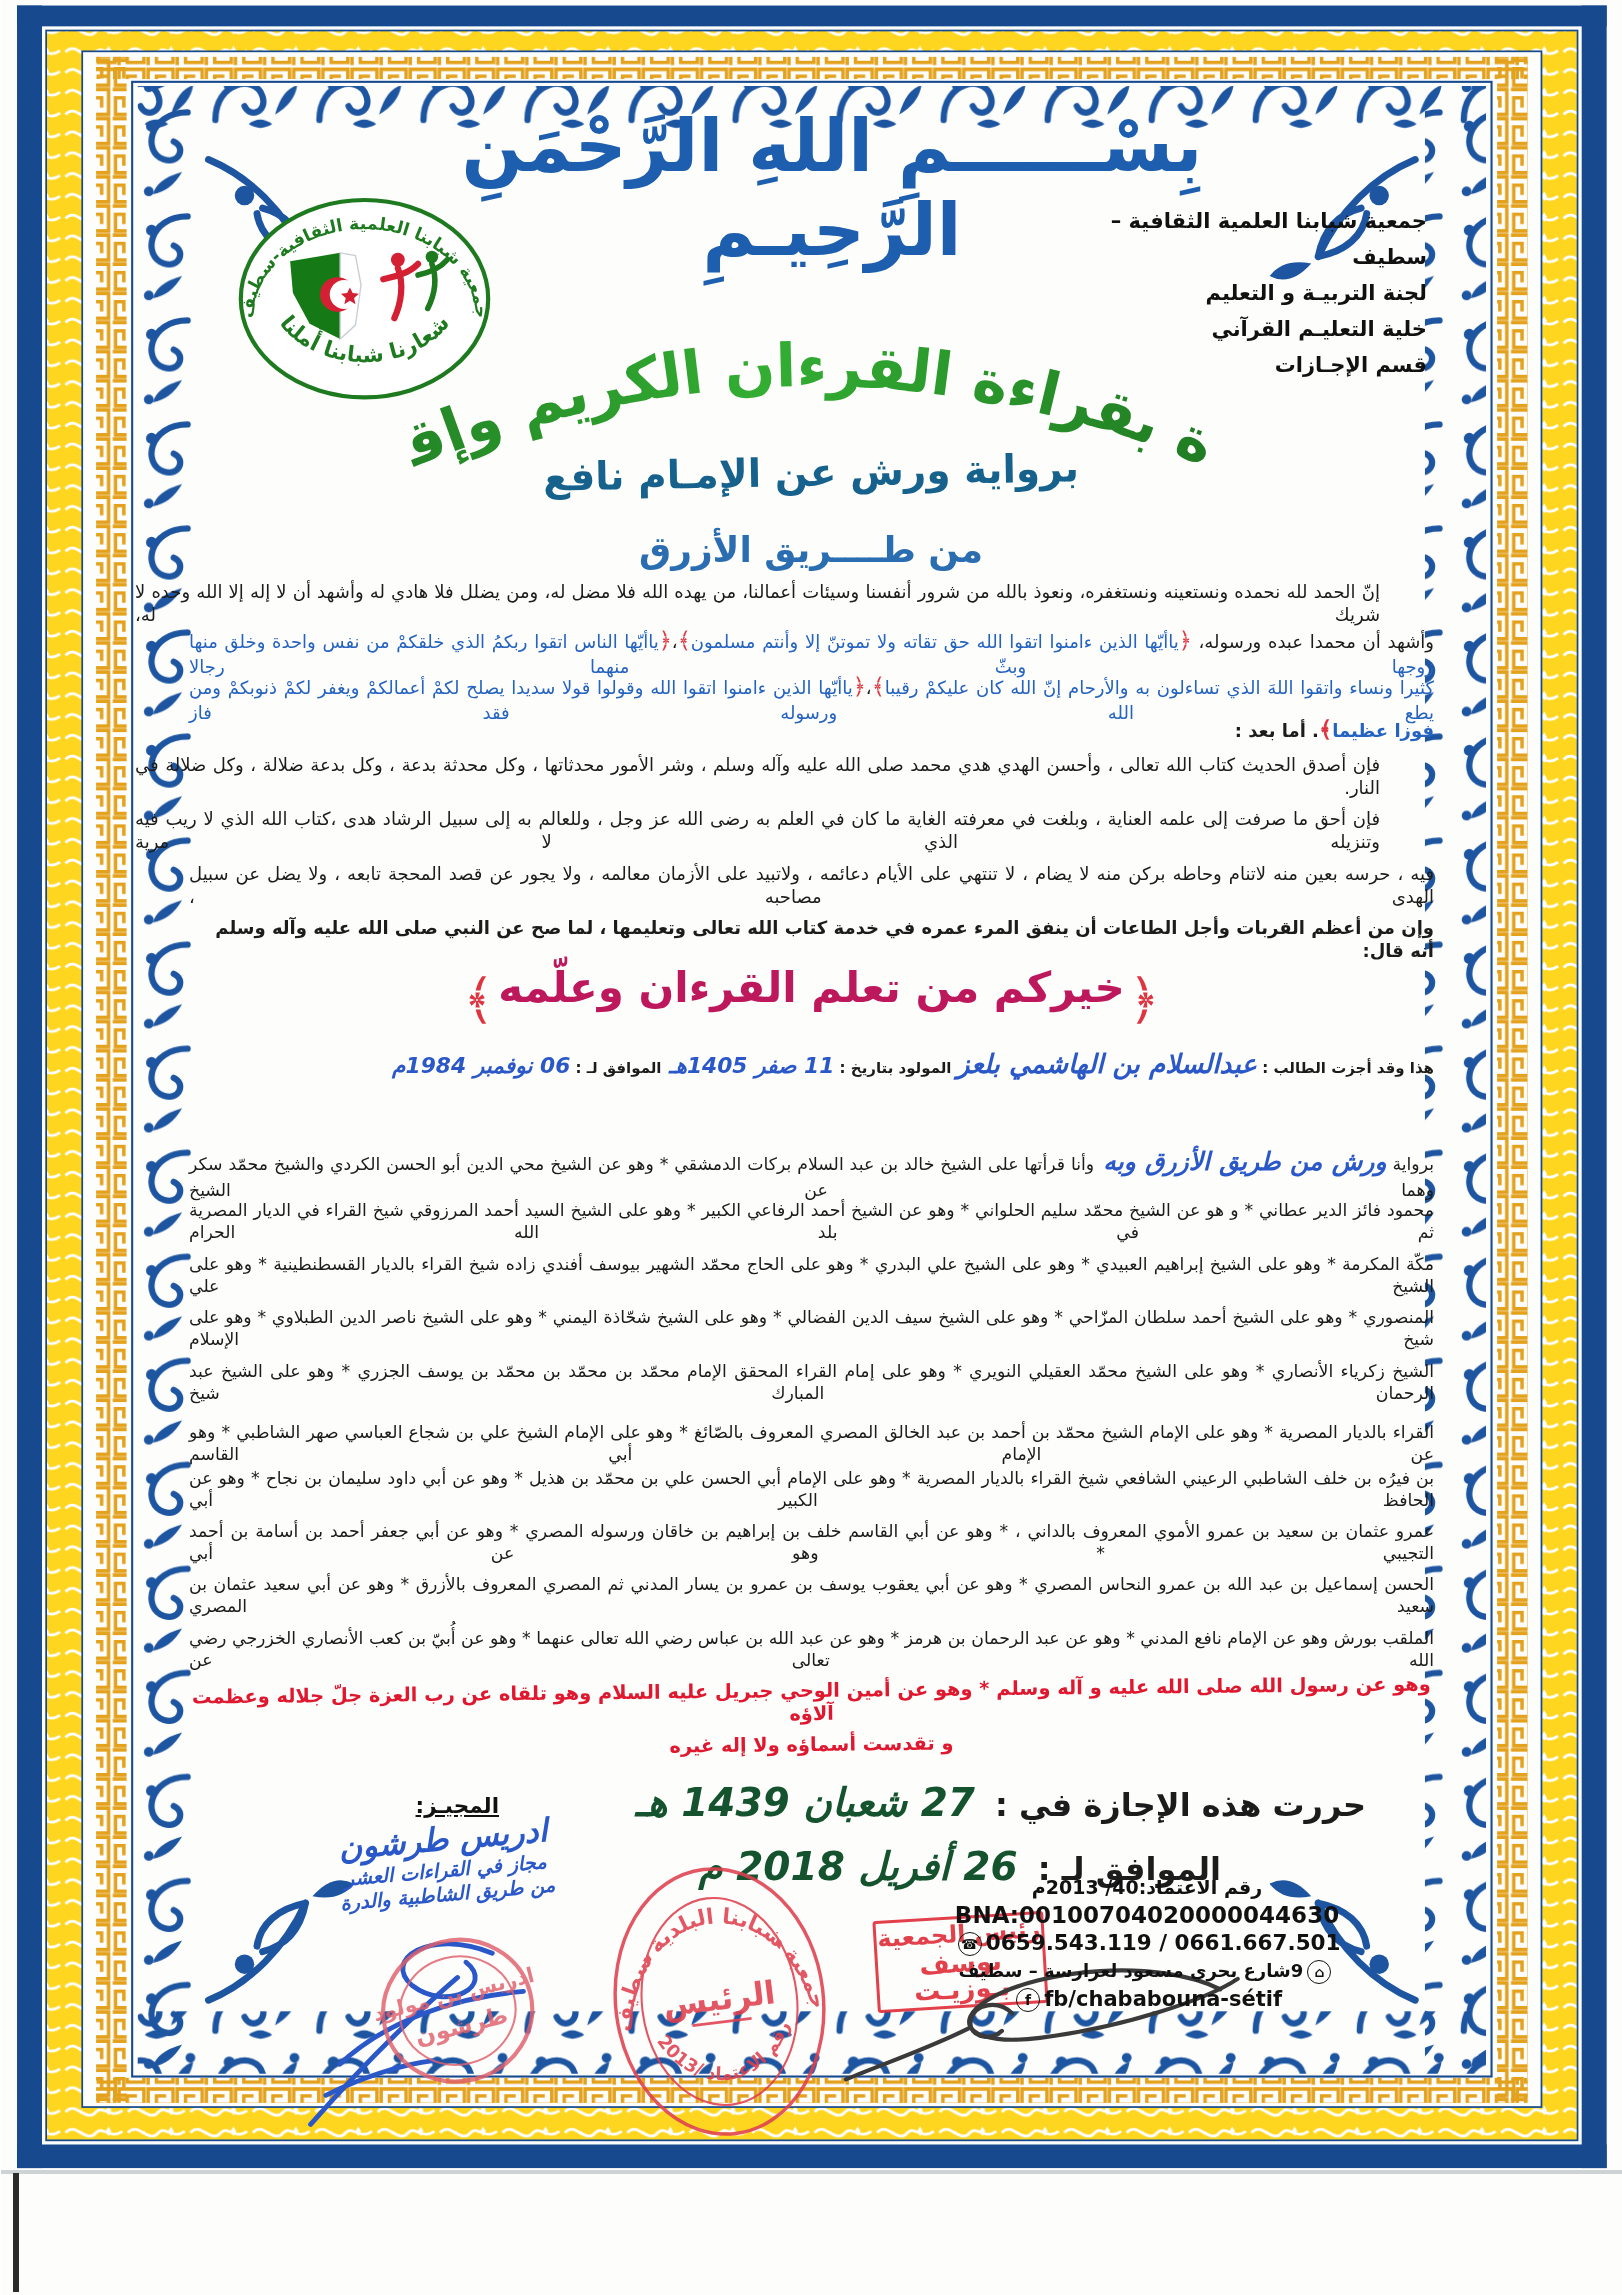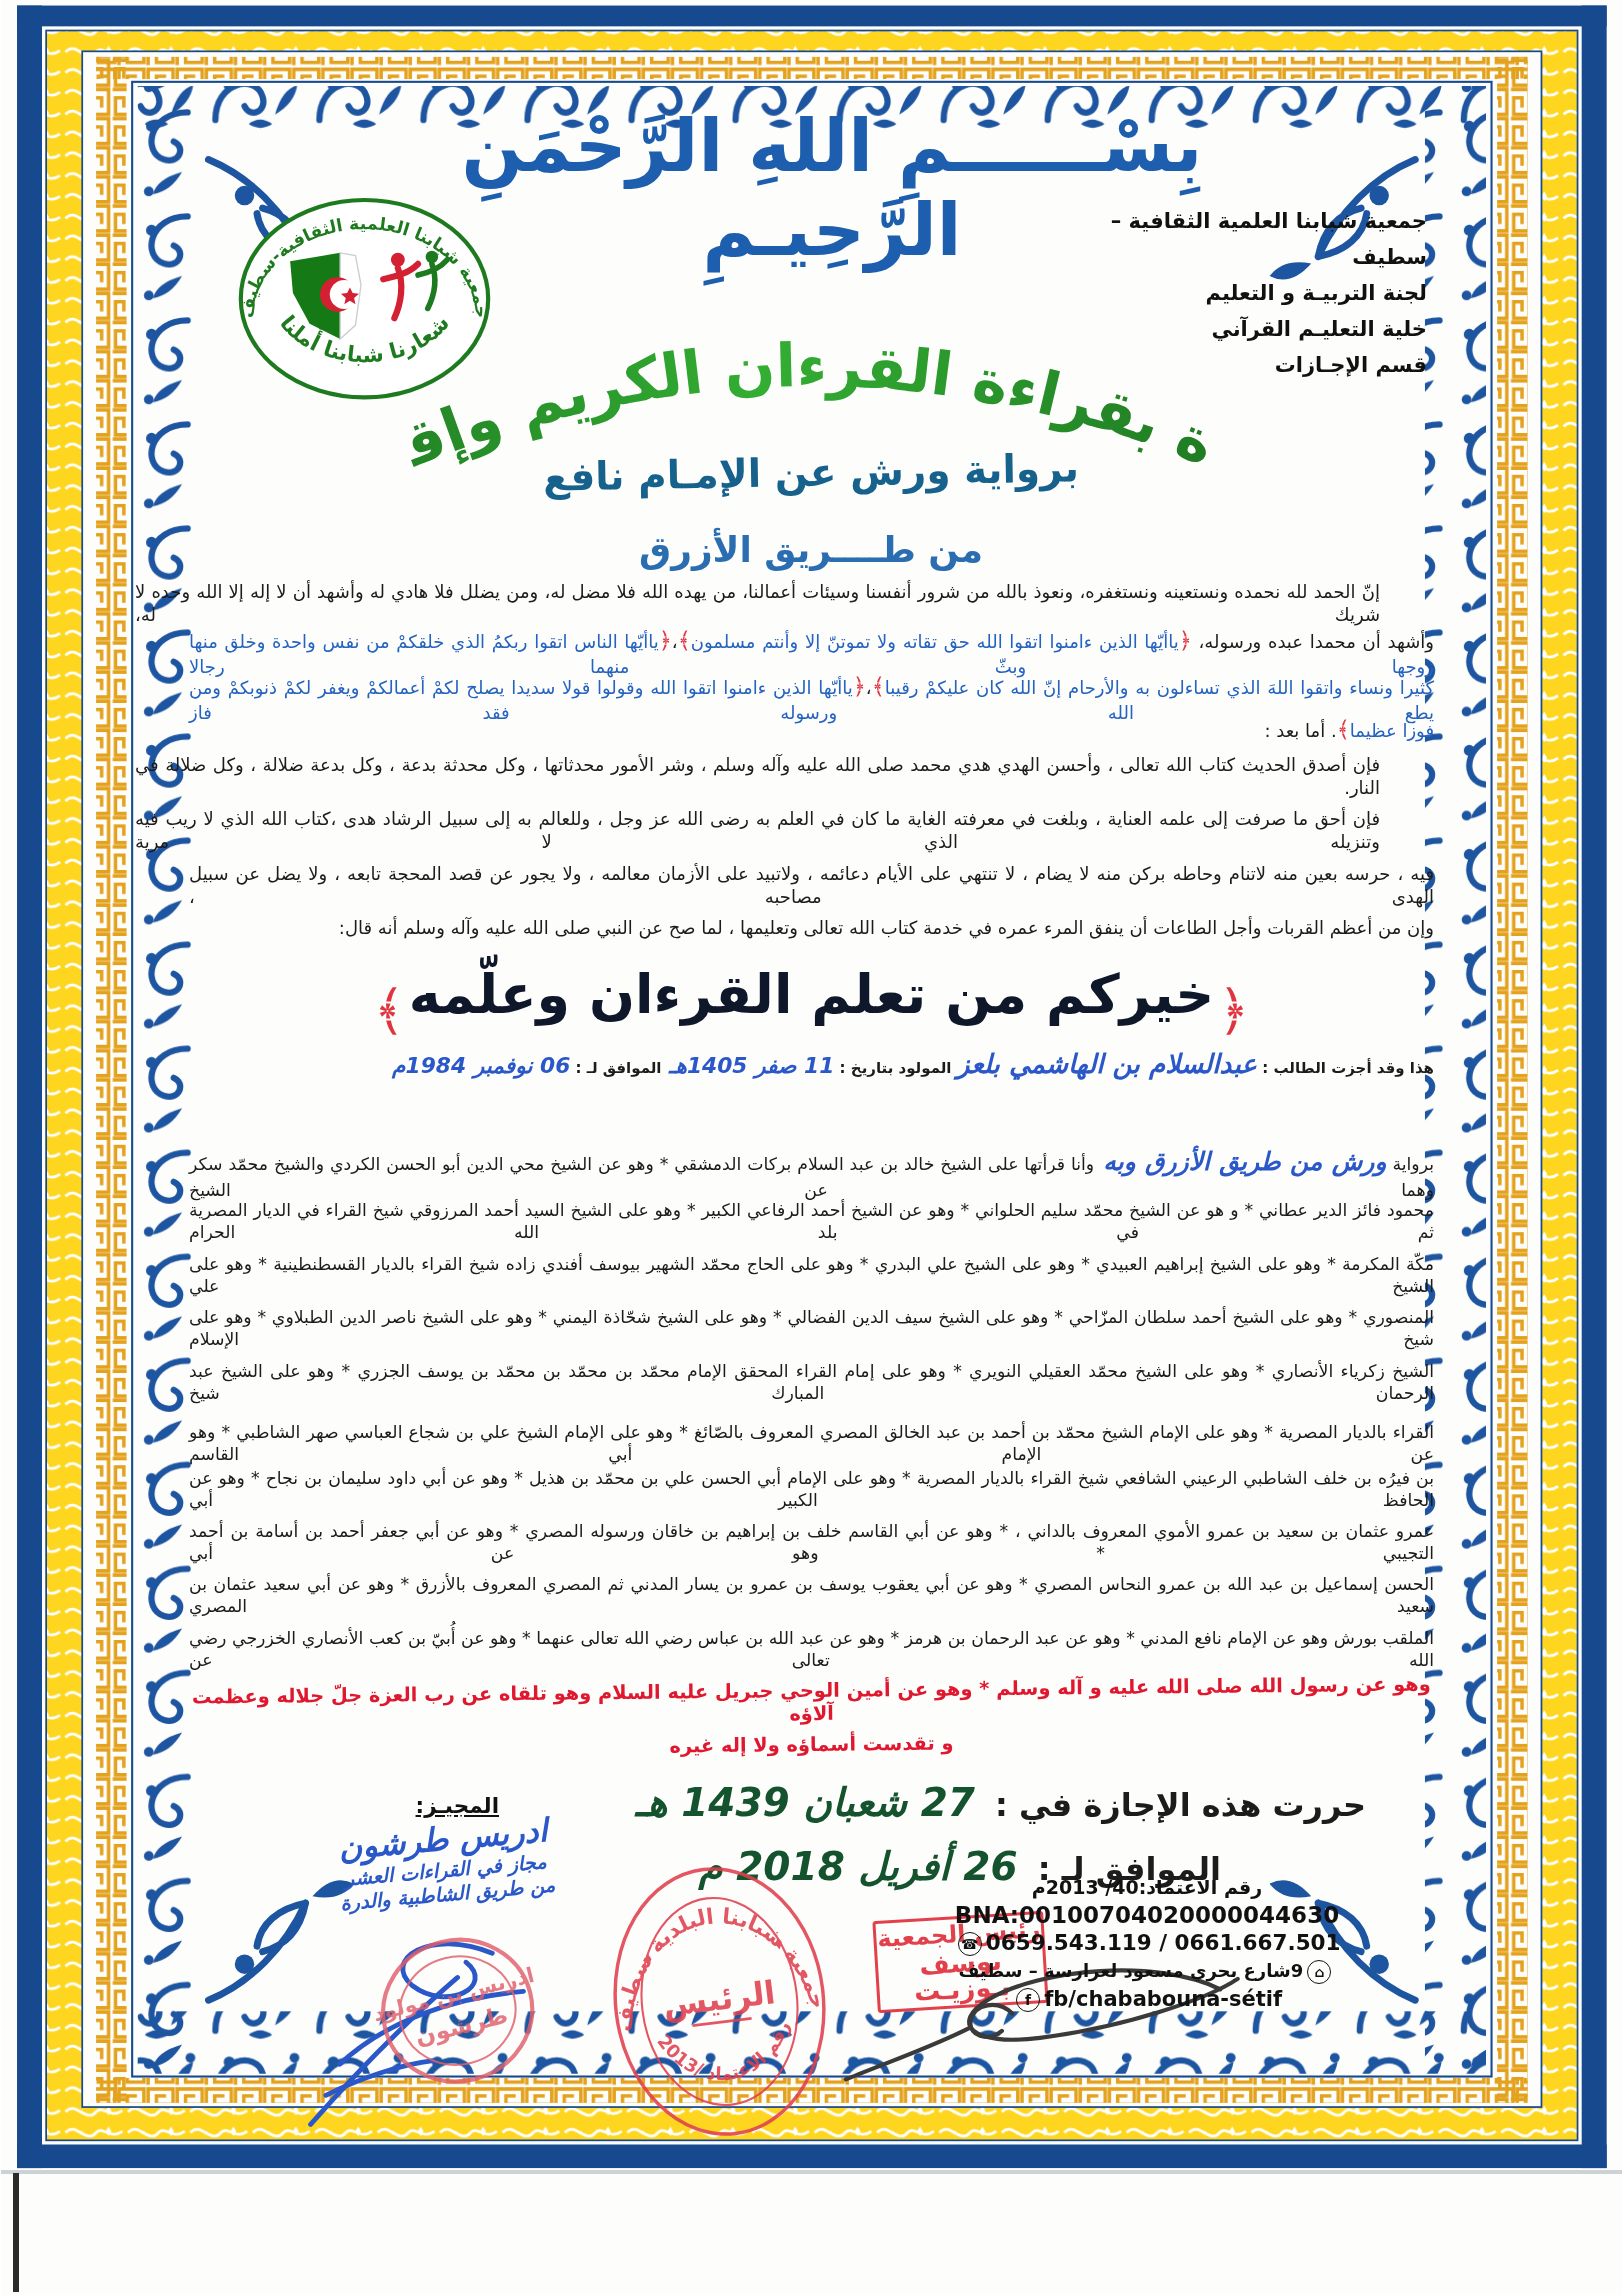--- a/index.html
+++ b/index.html
@@ -4,42 +4,42 @@
 <style>
   html,body{margin:0;padding:0;}
   body{width:1623px;height:2295px;background:#ffffff;font-family:"DejaVu Sans",sans-serif;overflow:hidden;}
   #page{position:relative;width:1623px;height:2295px;background:#fdfdfc;}
   svg{display:block;}
   
   .abs{position:absolute;}
   .bodyline{position:absolute;right:189px;width:1245px;direction:rtl;color:#1c1c1c;
             font-size:18px;line-height:1.3;text-align:justify;text-align-last:justify;font-weight:500;}
   .isnadline{font-size:17.3px;}
-  .short{text-align:right;text-align-last:right;}
+  .short{text-align:right;text-align-last:right;font-weight:bold;}
   .indent{padding-right:54px;}
   .redline{position:absolute;right:189px;width:1245px;direction:rtl;color:#e0182f;font-weight:700;
            font-size:19.4px;text-align:center;text-align-last:center;transform:rotate(-0.6deg);}
   .seg-k{color:#1c1c1c;}
   .seg-b{color:#2563c0;}
   .seg-r{color:#e03540;font-size:1.25em;}
   .seg-h{color:#2b58c8;font-weight:700;font-style:italic;font-size:1.45em;}
   .seg-H{color:#2b58c8;font-weight:700;font-style:italic;font-size:1.75em;}
   
   #org-block{top:203px;right:196px;width:388px;text-align:right;direction:rtl;color:#111;
              font-weight:700;font-size:21px;line-height:36px;}
   #bismillah{top:104px;left:416px;width:832px;text-align:center;color:#1d5fae;
              font-size:72px;font-weight:700;direction:rtl;}
   #title-svg{top:283px;left:326px;}
   #subtitle1{top:450px;left:499px;width:624px;text-align:center;color:#17628d;font-weight:700;
              font-size:39px;direction:rtl;transform:rotate(-1deg);}
   #subtitle2{top:529px;left:499px;width:624px;text-align:center;color:#2a6db0;font-weight:700;
              font-size:36px;direction:rtl;}
   
   #hadith{top:963px;left:189px;width:1245px;text-align:center;direction:rtl;}
-  #hadith .t{color:#0f172a;font-size:54px;font-weight:700;}
+  #hadith .t{color:#be185d;font-size:42px;font-weight:700;}
   #hadith .br{color:#e03540;font-size:54px;font-weight:400;vertical-align:middle;}
   
   #student-line{top:1049px;font-size:15px;font-weight:700;line-height:1.2;}
   
   .issue-row{position:absolute;direction:rtl;white-space:nowrap;color:#1c1c1c;}
   .issue-row .lbl{font-size:32px;font-weight:700;}
   .issue-row .val{color:#14532d;font-weight:700;font-style:italic;font-size:39px;padding-right:16.6px;}
   #certifier-label{top:1793px;right:1124px;font-size:21.5px;font-weight:700;color:#111;text-decoration:underline;}
   #certifier-hand{top:1819px;left:320px;width:250px;text-align:center;color:#2b58c8;font-weight:700;
                   font-style:italic;transform:rotate(-5deg);direction:rtl;line-height:1.25;}

